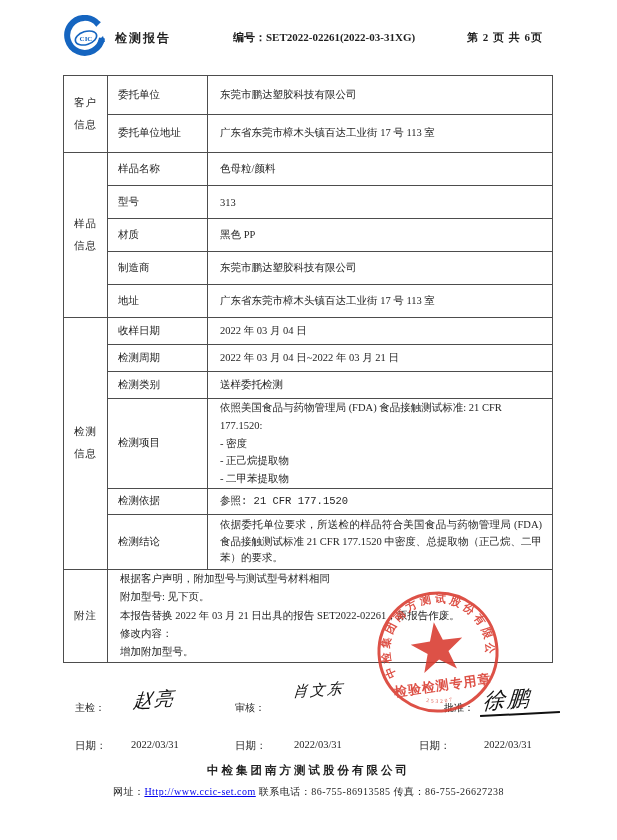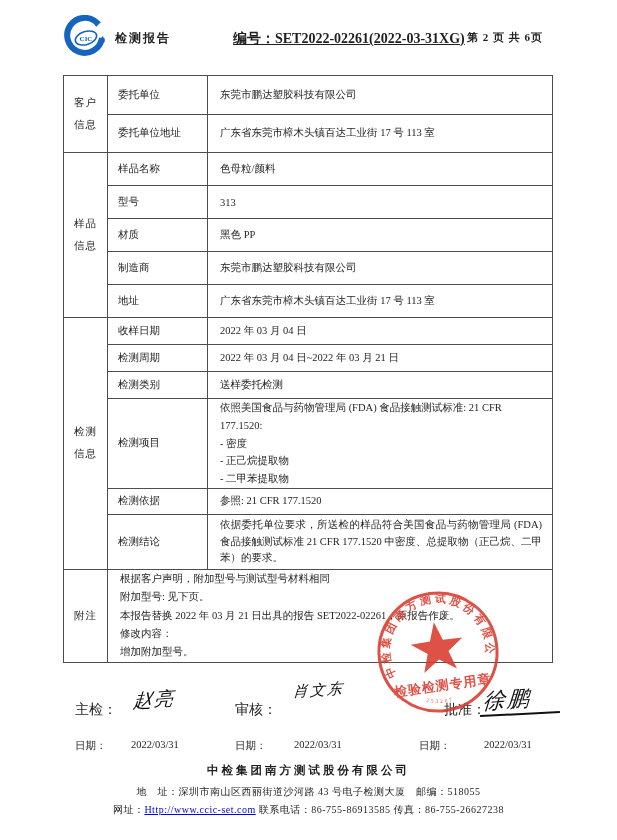--- a/index.html
+++ b/index.html
@@ -7,45 +7,45 @@
   body {
     width:617px; height:840px; position:relative; overflow:hidden;
     font-family:"Liberation Serif","DejaVu Serif",serif;
     color:#1f1f1f;
     -webkit-font-smoothing:antialiased;
   }
   
   .header { position:absolute; left:0; top:0; width:571px; height:75px; }
   .logo { position:absolute; left:62px; top:15px; width:46px; height:45px; }
   .hdr-title { position:absolute; left:115px; top:30px; font-size:12px; font-weight:bold; letter-spacing:2px; }
-  .hdr-no { position:absolute; left:233px; top:30px; font-size:14px; font-weight:bold;text-decoration:underline; }
+  .hdr-no { position:absolute; left:233px; top:30px; font-size:11px; font-weight:bold; }
   .hdr-page { position:absolute; left:467px; top:30px; font-size:11px; font-weight:bold; letter-spacing:1px; }
   
   .report-table {
     position:absolute; left:63px; top:75px; width:490px;
     border-collapse:collapse; table-layout:fixed;
     font-size:10.5px;
   }
   .report-table td { border:1px solid #4d4d4d; vertical-align:middle; }
   td.group { text-align:center; }
   .gwrap { width:24px; margin:16px auto; line-height:22px; text-align:center; letter-spacing:1px; }
   td.lbl { padding-left:10px; }
   td.val { padding-left:12px; padding-right:10px; }
   tr.r33 { height:33px; }
   tr.r27 { height:27px; }
   tr.ritems { height:89px; }
-  tr.rbasis { height:26px; }
+  tr.rbasis { height:26px;font-family:Liberation Mono, monospace; }
   tr.rconc { height:50px; }
   tr.rnotes { height:92px; }
   .multi div { line-height:17.8px; }
   .conc { text-align:justify; line-height:16.6px; padding-top:2px; padding-bottom:2px;margin-top:7px; }
   .notes div { line-height:18.4px; }
   
   .sig-section { position:absolute; left:0; top:645px; width:617px; height:120px; z-index:1; }
-  .sig-label { position:absolute; font-size:14px; }
+  .sig-label { position:absolute; font-size:10px; }
   .sig-name {
     position:absolute; font-size:19px; color:#111;
     font-style:italic; transform:rotate(-4deg) skewX(-8deg);
     white-space:nowrap; z-index:6; letter-spacing:2px;
   }
   .sig-underline { position:absolute; height:1.5px; background:#111; z-index:6; transform:rotate(-3deg); }
   .sig-date { position:absolute; font-size:10.5px; }
   
   .stamp { position:absolute; left:372px; top:586px; width:132px; height:132px; z-index:5; opacity:0.88; }
   
@@ -198,20 +198,17 @@
       <text font-size="5.5" fill="#d93a2e" letter-spacing="2" font-family="Liberation Serif, DejaVu Serif, serif">
         <textPath href="#arcBot" startOffset="8">253207</textPath>
       </text>
     </g>
   </svg>
 </div>
 
 <div class="footer">
   <div class="ft-company">中检集团南方测试股份有限公司</div>
   <div class="ft-line">
-    <span>地　址：</span><span>深圳市南山区西丽街道沙河路 43 号电子检测大厦</span>　<span>邮编：518055</span>
-  </div>
-  <div class="ft-line">
     <span>网址：</span><a href="#" class="ft-link">Http://www.ccic-set.com</a>
     <span>联系电话：86-755-86913585</span>
     <span>传真：86-755-26627238</span>
   </div>
 </div>
 
 </body></html>

